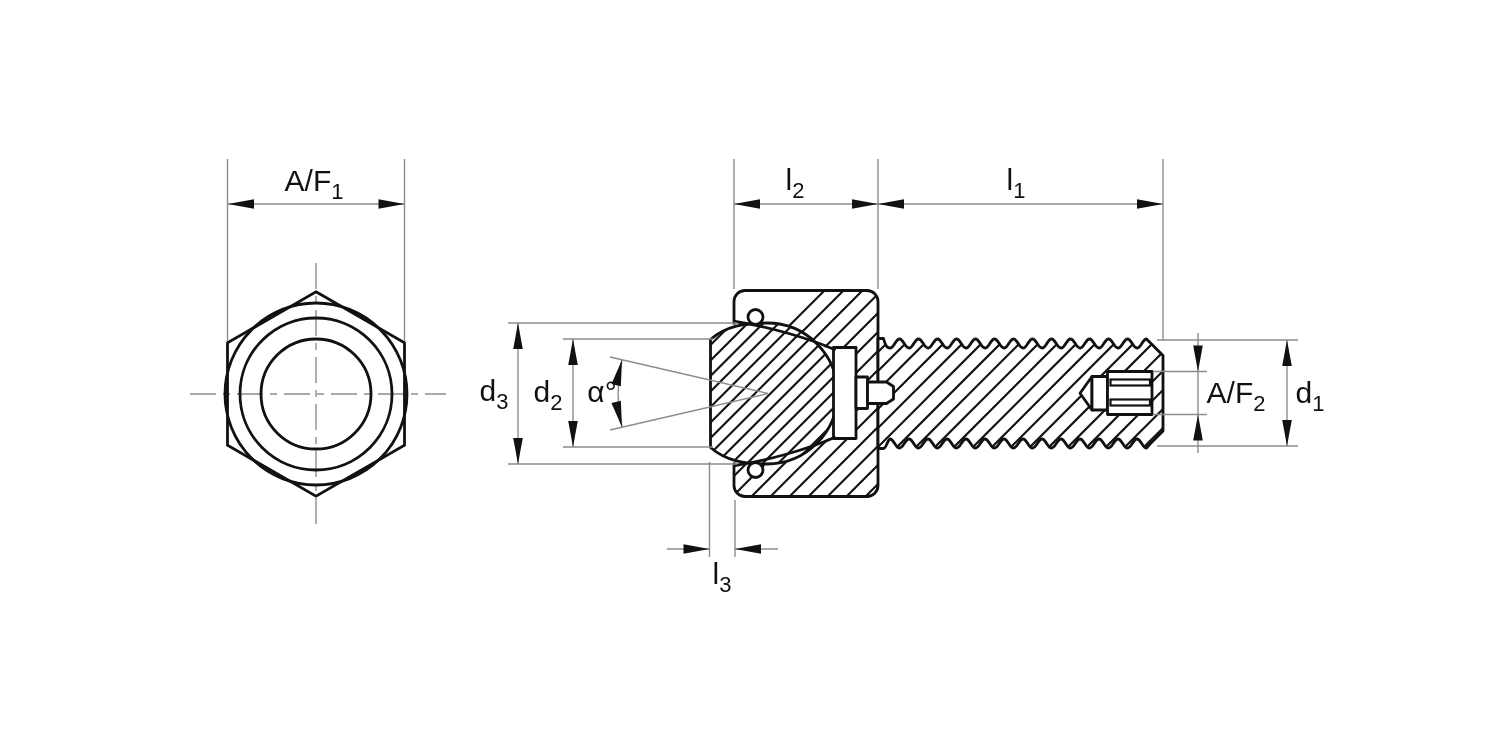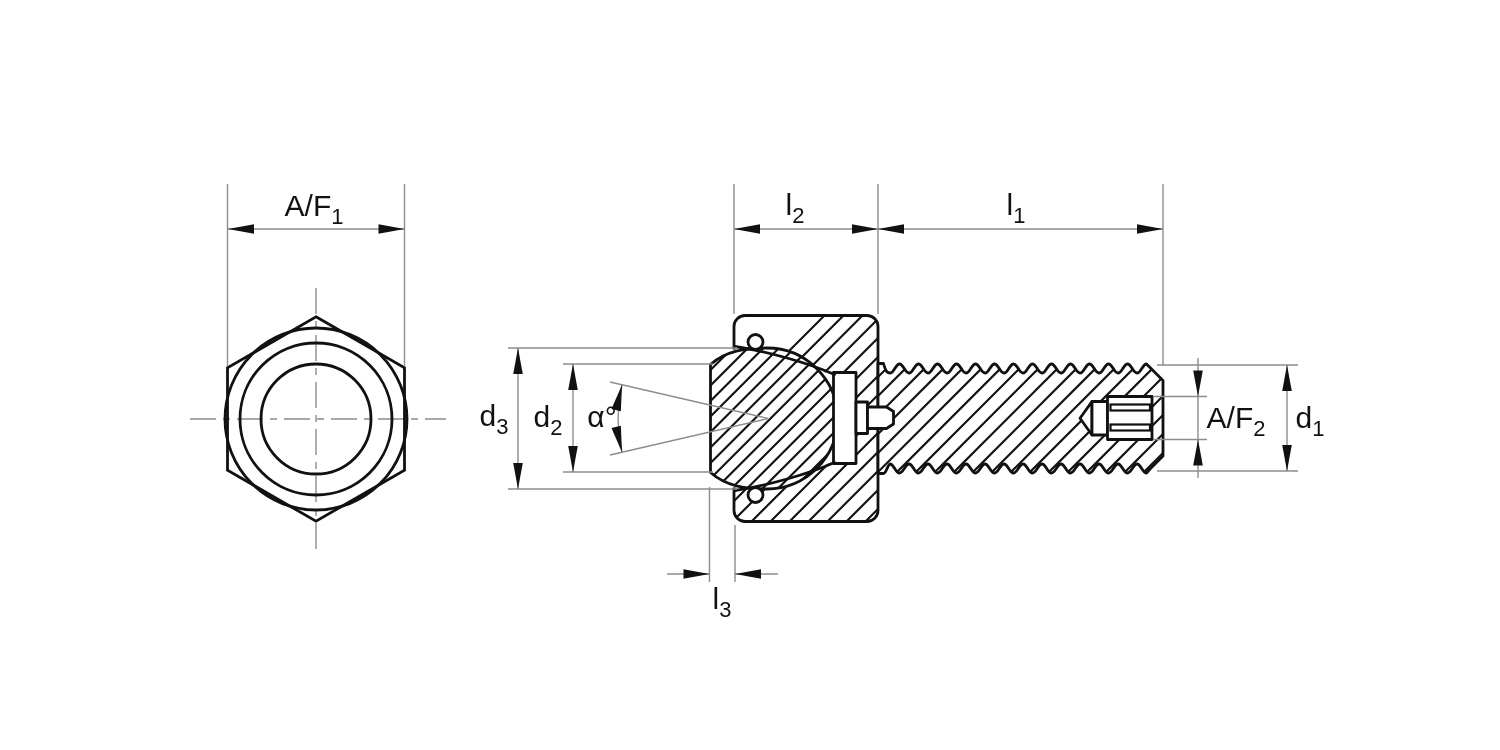--- a/index.html
+++ b/index.html
@@ -1,17 +1,17 @@
 <!DOCTYPE html>
 <html style="--ink: #111111; --dim: #8d8d8d; --bg: #ffffff;"><head>
 <meta charset="utf-8">
 <style>
   :root{ --ink:#111111; --dim:#8d8d8d; --bg:#ffffff; }
   html,body{margin:0;padding:0;background:var(--bg);}
-  .stage{width:1500px;height:700px;position:relative;background:var(--bg);margin-top:25px;}
+  .stage{width:1500px;height:700px;position:relative;background:var(--bg);}
   svg{display:block;}
   .part{fill:#fff;stroke:var(--ink);stroke-width:2.8;stroke-linejoin:round;}
   .partline{fill:none;stroke:var(--ink);stroke-width:2.8;stroke-linecap:round;}
   .hatchline{stroke:var(--ink);stroke-width:2.1;}
   .threadline{stroke:var(--ink);stroke-width:2.2;}
   .dim{stroke:var(--dim);stroke-width:1.4;fill:none;}
   .centerline{stroke:var(--dim);stroke-width:1.4;fill:none;stroke-dasharray:26 7 7 7;}
   .arrow{fill:var(--ink);stroke:none;}
   .dimtext{font-family:"Liberation Sans",sans-serif;font-size:30px;fill:var(--ink);}
   .sub{font-size:22px;}

